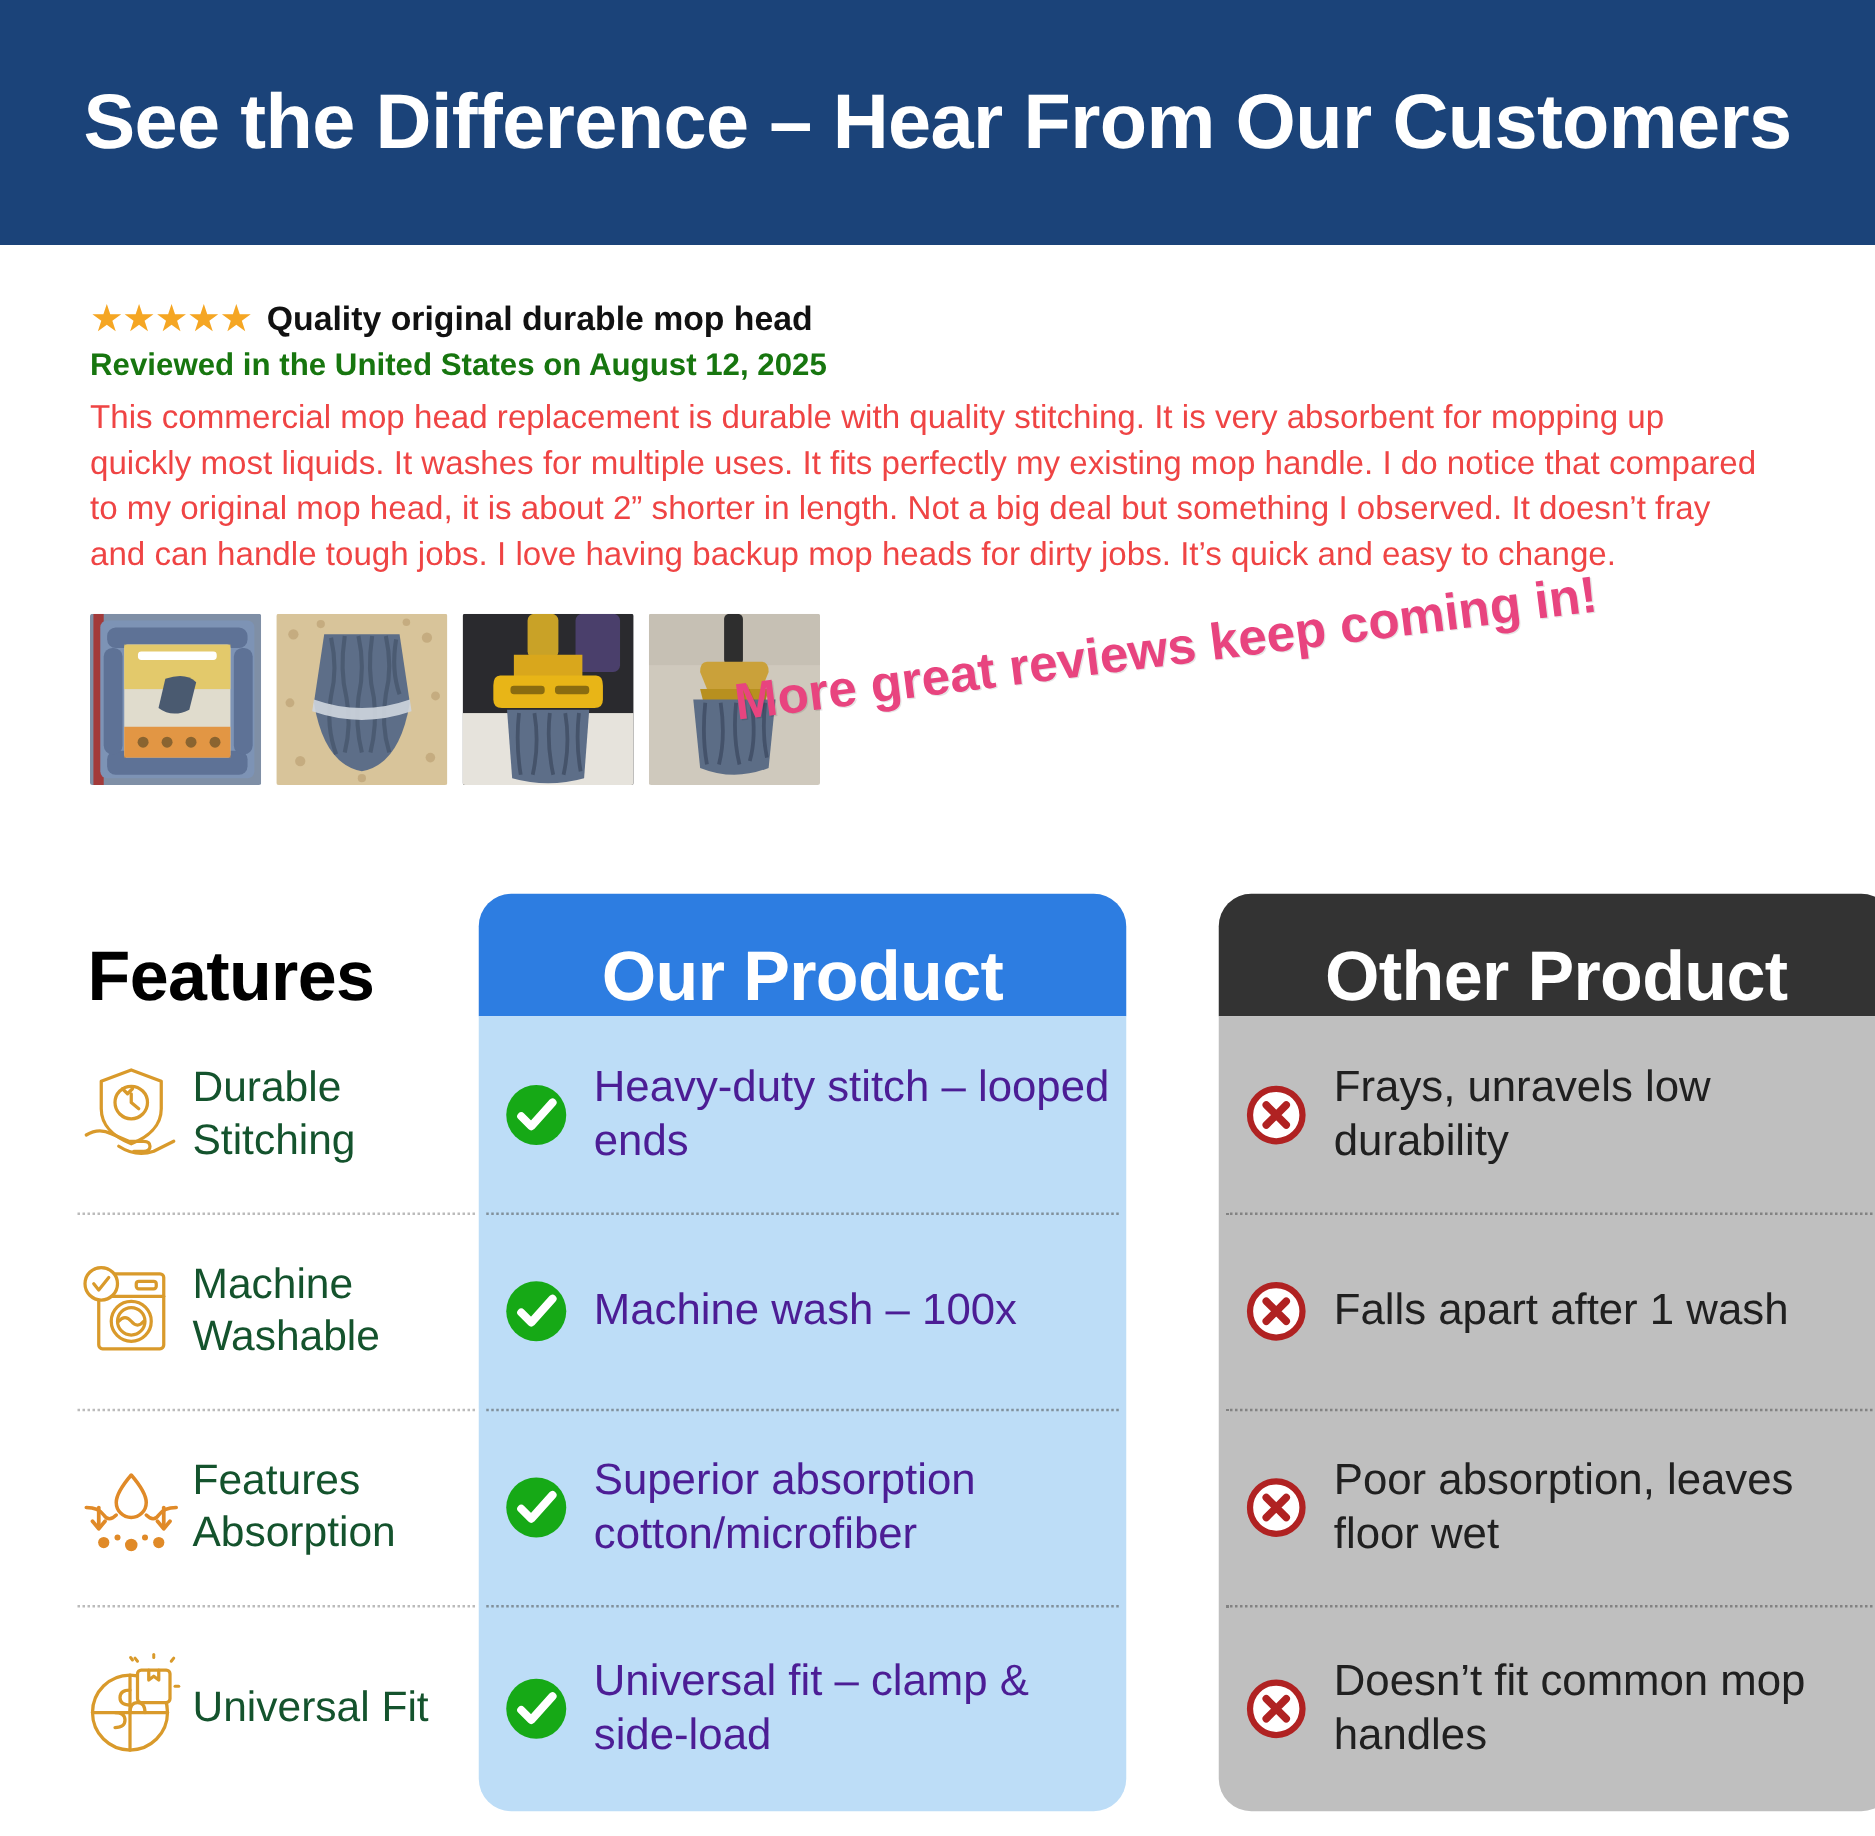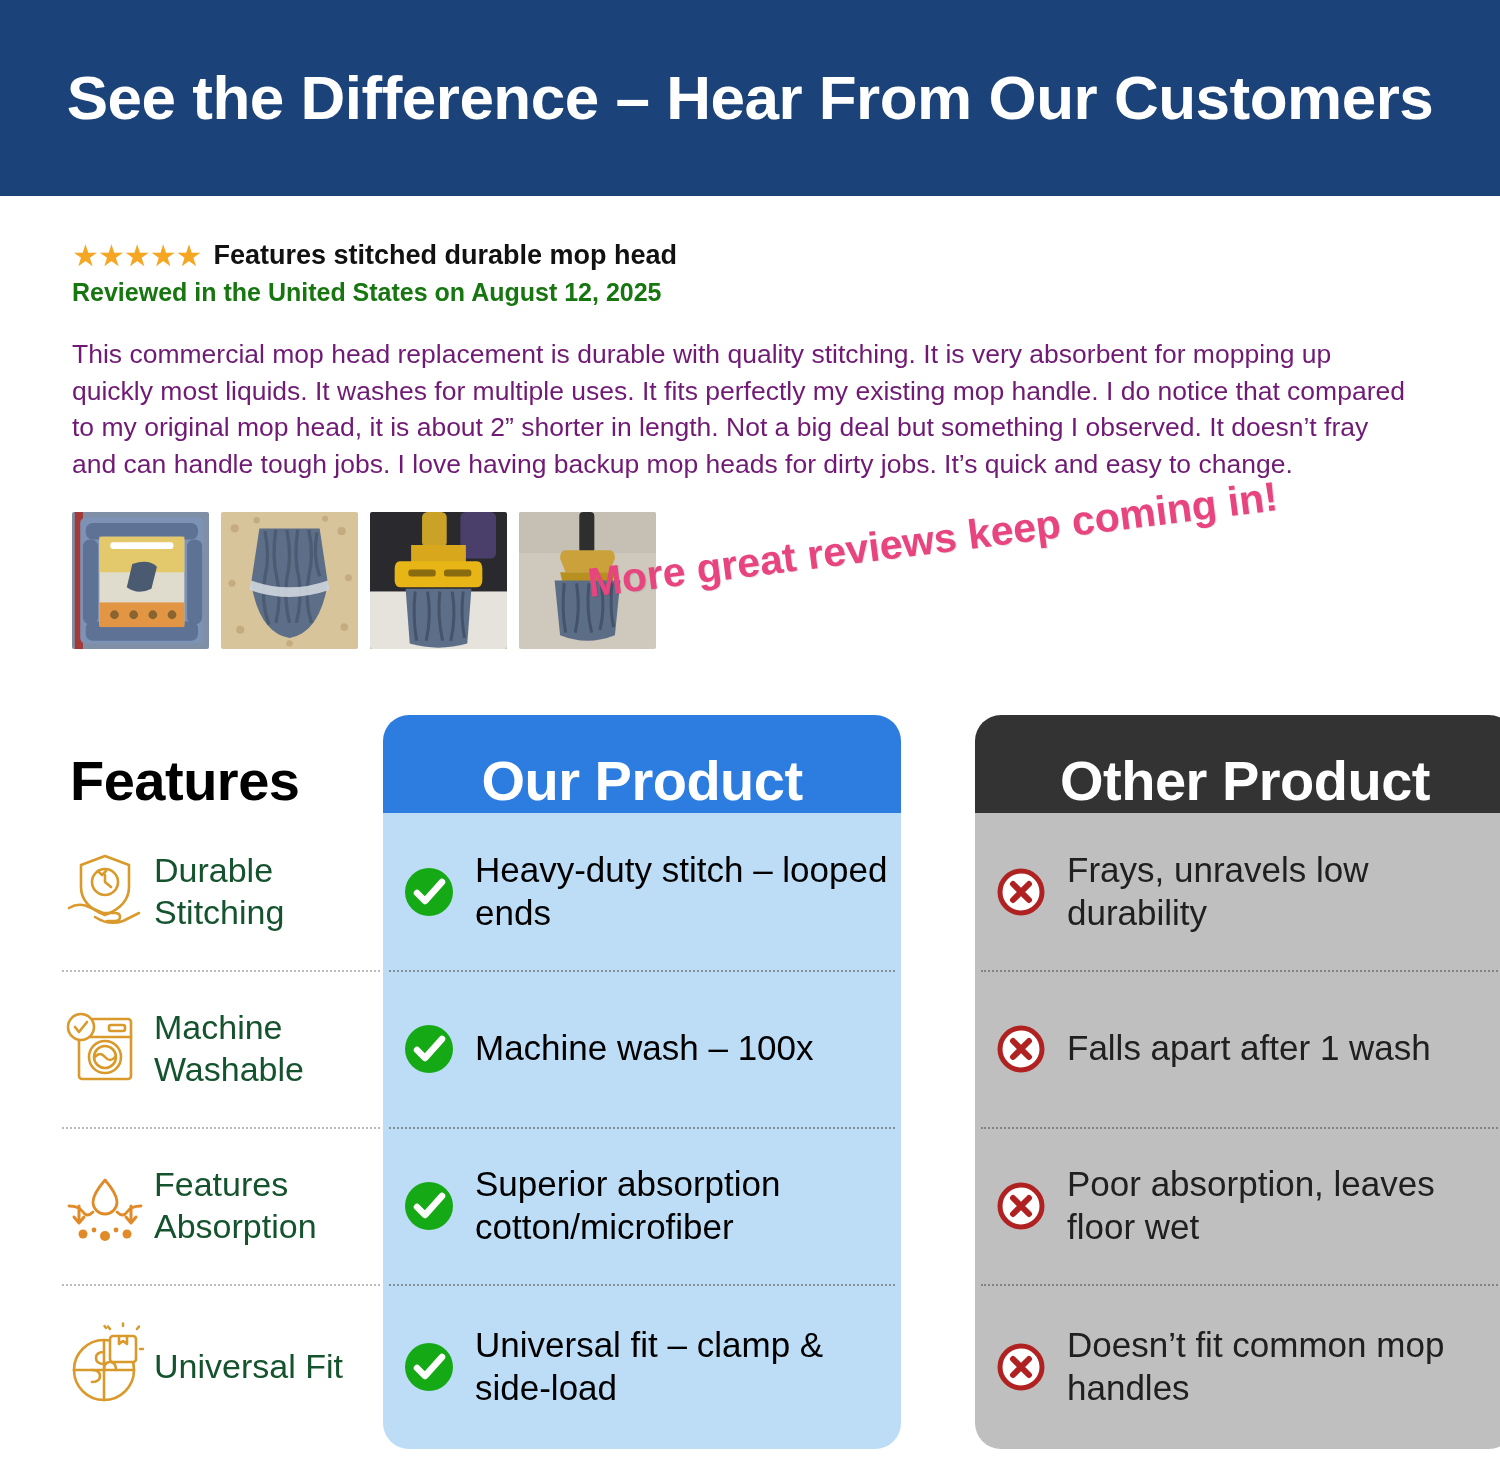--- a/index.html
+++ b/index.html
@@ -43,24 +43,24 @@
     font-weight:bold;
     color:#111111;
   }
   .review-meta {
     margin-top:7px;
     font-size:25px;
     font-weight:bold;
     color:#17760F;
   }
   .review-body {
-    margin-top:29px;
+    margin-top:8px;
     font-size:26.5px;
     line-height:1.38;
-    color:#701a75;
+    color:#ef4444;
     max-width:1345px;
   }
 
   
   .mid-row {
     position:relative;
     margin-top:30px;
     height:160px;
     padding-left:72px;
   }
@@ -139,35 +139,35 @@
   .feat-icon { width:86px; flex:0 0 86px; display:flex; align-items:center; justify-content:center; }
   .feat-icon svg { display:block; }
   .feat-label {
     font-size:34px; line-height:1.22; color:#14532d; padding-left:6px;
   }
 
   
   .mark { width:92px; flex:0 0 92px; display:flex; align-items:center; justify-content:center; }
   .mark svg { display:block; }
   .val-text {
-    font-size:35px; line-height:1.22; color:#000000; padding-right:12px;
+    font-size:35px; line-height:1.22; color:#4c1d95; padding-right:12px;
   }
   .col-other .val-text { color:#202020; }
 </style>
 </head>
 <body>
 
 <div class="header-band">
   <div class="header-title">See the Difference – Hear From Our Customers</div>
 </div>
 
 <div class="review-area">
   <div class="review-head">
     <span class="stars">★★★★★</span>
-    <span class="review-title">Features stitched durable mop head</span>
+    <span class="review-title">Quality original durable mop head</span>
   </div>
   <div class="review-meta">Reviewed in the United States on August 12, 2025</div>
   <div class="review-body">This commercial mop head replacement is durable with quality stitching. It is very absorbent for mopping up quickly most liquids. It washes for multiple uses. It fits perfectly my existing mop handle. I do notice that compared to my original mop head, it is about 2” shorter in length. Not a big deal but something I observed. It doesn’t fray and can handle tough jobs. I love having backup mop heads for dirty jobs. It’s quick and easy to change.</div>
 </div>
 
 <div class="mid-row">
   <div class="thumbs">
 
     <div class="thumb">
       <svg viewBox="0 0 100 100" preserveAspectRatio="none">

